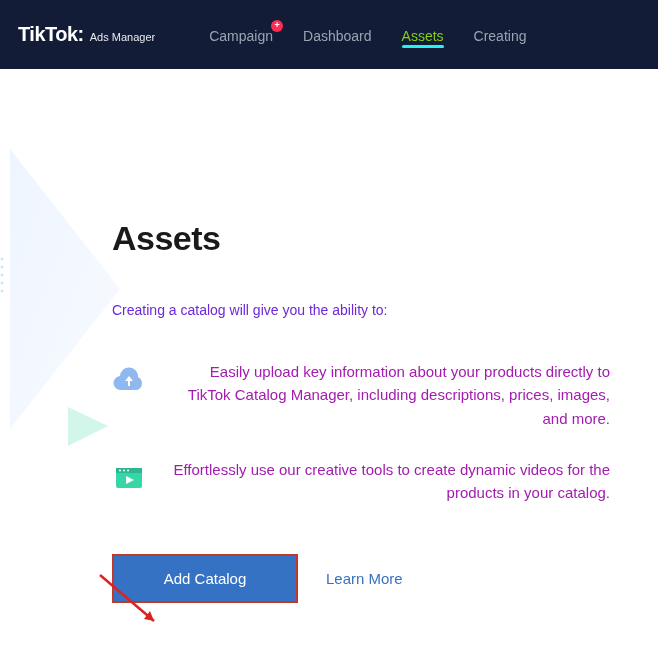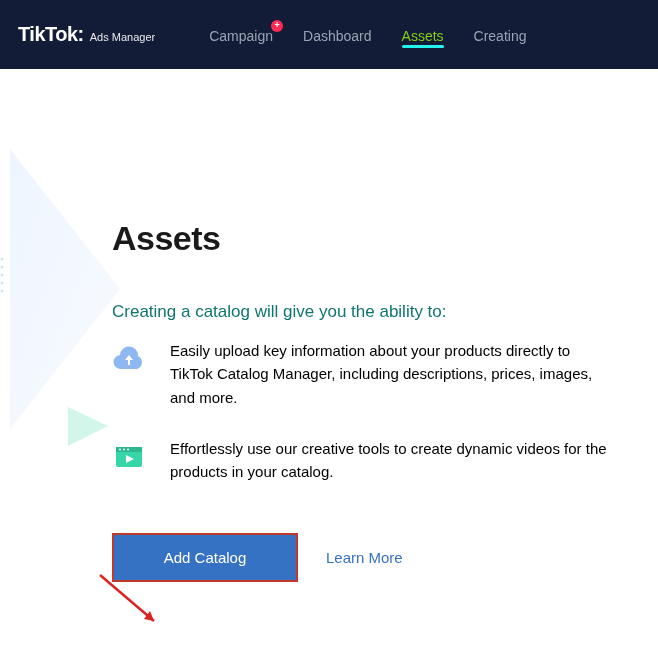--- a/index.html
+++ b/index.html
@@ -14,26 +14,26 @@
     .nav-item.active { color: #84cc16; }
     .nav-item.active::after { content: ""; position: absolute; left: 0; right: 0; bottom: 12px; height: 3px; background: #25f4ee; border-radius: 2px; }
     .nav-badge { position: absolute; top: 10px; right: -10px; width: 12px; height: 12px; background: #fe2c55; border-radius: 50%; display: flex; align-items: center; justify-content: center; color: #fff; font-size: 9px; font-weight: bold; line-height: 1; }
 
     .page { position: relative; padding: 0; }
     .bg-deco { position: absolute; top: 80px; left: -20px; width: 140px; height: 280px; z-index: 0; pointer-events: none; }
     .bg-arrow { position: absolute; top: 330px; left: 60px; width: 55px; height: 55px; z-index: 0; pointer-events: none; }
 
     .content { position: relative; z-index: 1; padding: 150px 48px 40px 112px; }
     .page-title { font-size: 34px; font-weight: 700; color: #1a1a1a; margin-bottom: 44px; letter-spacing: -0.5px; }
-    .intro { font-size: 17px; color: #0f766e; margin-bottom: 17px; }
+    .intro { font-size: 14px; color: #6d28d9; margin-bottom: 42px; }
 
     .features { display: flex; flex-direction: column; gap: 28px; margin-bottom: 50px; }
     .feature { display: flex; gap: 24px; align-items: flex-start; }
     .feature-icon { width: 34px; height: 34px; flex-shrink: 0; margin-top: 2px; }
-    .feature-text { font-size: 15px; color: #000000; line-height: 1.55; }
+    .feature-text { font-size: 15px; color: #a21caf; line-height: 1.55; text-align: right; }
 
     .actions { display: flex; align-items: center; gap: 28px; position: relative; }
     .btn-primary { background: #3672c4; color: #fff; border: 2px solid #c0392b; padding: 14px 48px; font-size: 15px; font-weight: 500; cursor: pointer; min-width: 186px; }
     .link { color: #3672c4; font-size: 15px; text-decoration: none; cursor: pointer; }
 
     .red-arrow { position: absolute; left: 96px; top: 502px; width: 70px; height: 60px; z-index: 3; pointer-events: none; }
   </style>
 </head>
 <body>
 

